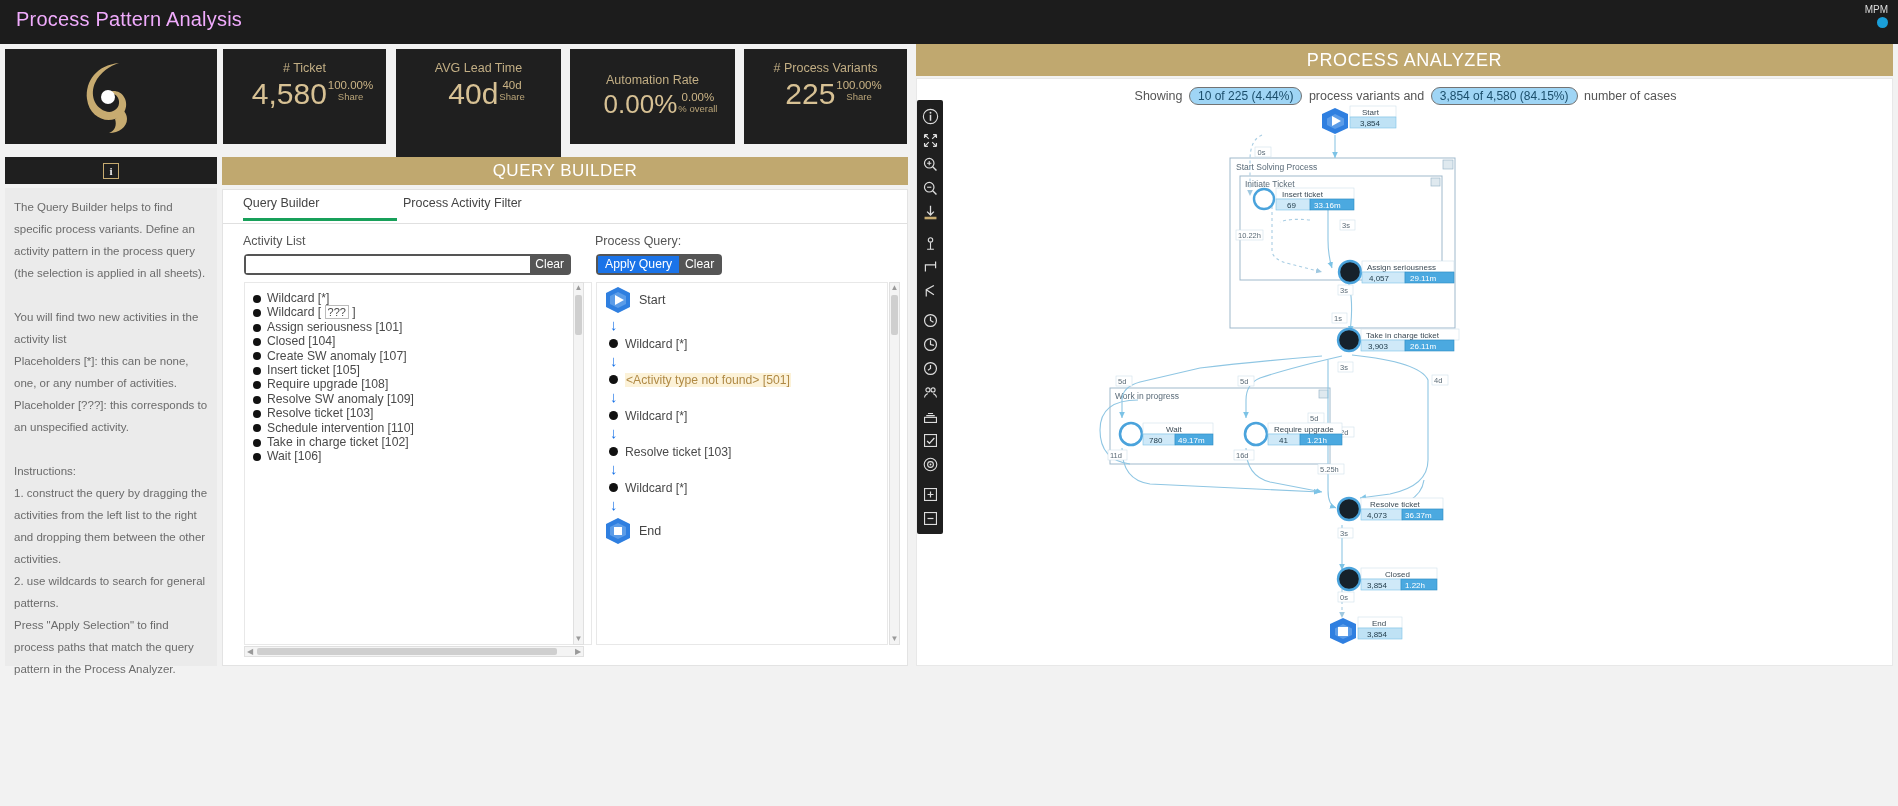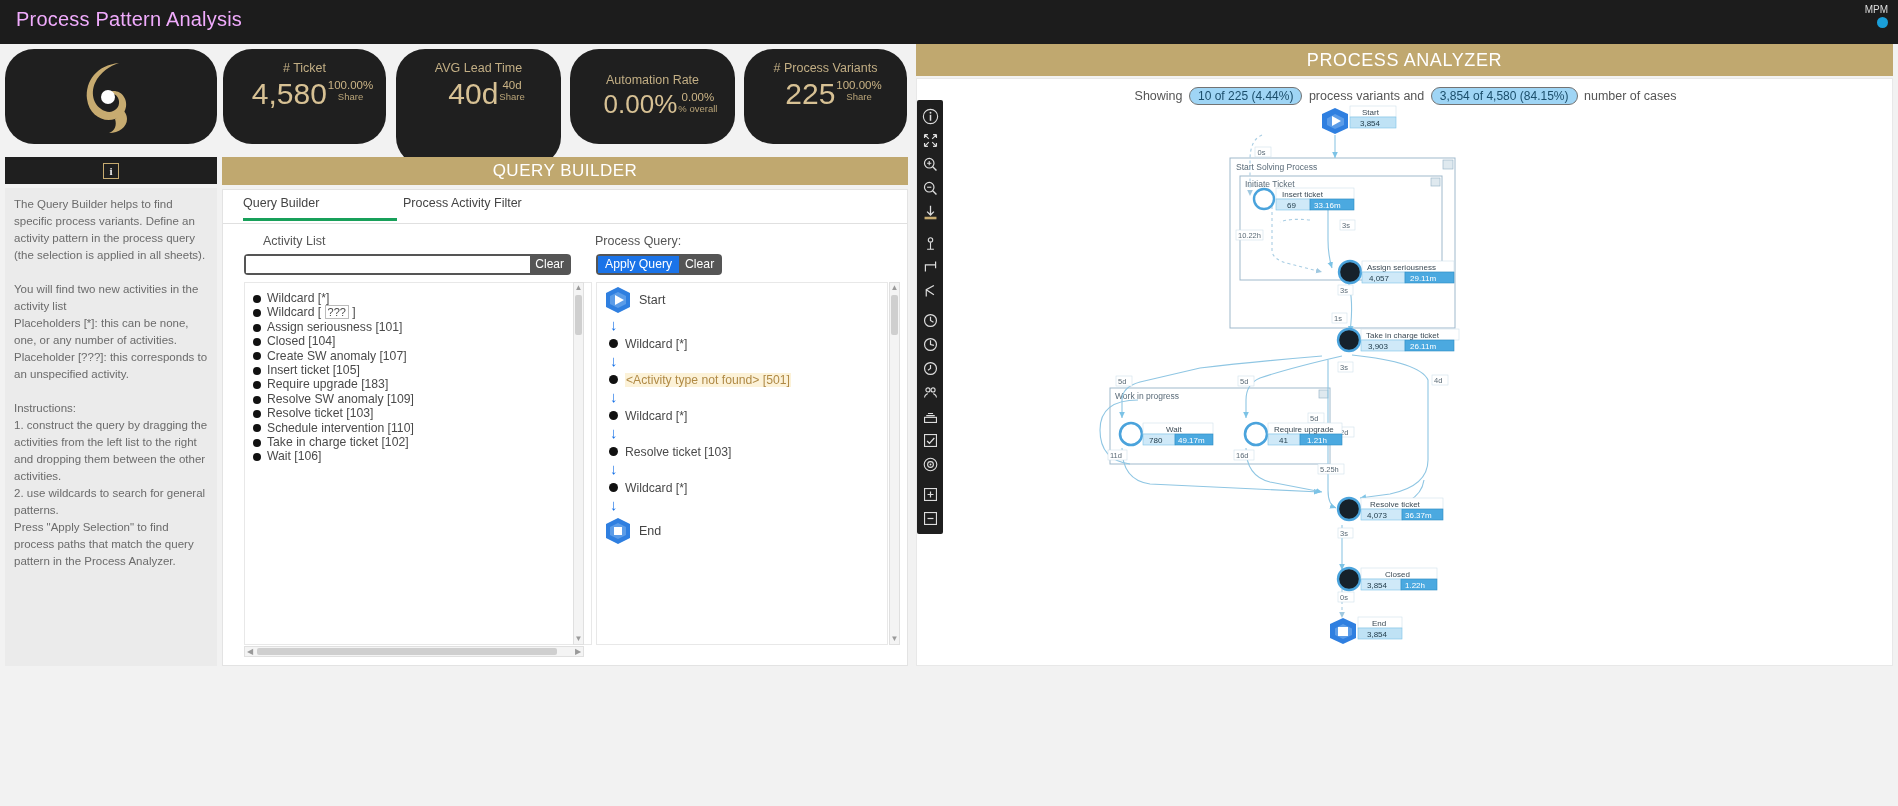--- a/index.html
+++ b/index.html
@@ -22,21 +22,21 @@
   }
   #mpm-logo {
     position:absolute; right:10px; top:4px;
     text-align:right; color:#ddd; font-size:10px; line-height:11px;
   }
   #mpm-logo .dot {
     display:block; width:11px; height:11px; border-radius:50%;
     background:#1a9fd9; margin:2px 0 0 auto;
   }
   
-  .card { position:absolute; background:#1f1f1f;border-radius:29px; }
+  .card { position:absolute; background:#1f1f1f; }
   #logo-card { left:5px; top:49px; width:212px; height:95px; }
   #logo-glyph {
     position:absolute; left:50%; top:50%;
     transform:translate(-50%,-50%);
     width:60px; height:72px;
   }
   .kpi { color:#c7ab70; text-align:center; }
   .kpi .title { font-size:12.5px; padding-top:12px; color:#c2ae84; }
   .kpi .valrow {
     display:flex; align-items:flex-start; justify-content:center;
@@ -58,21 +58,21 @@
     background:#1f1f1f;
   }
   #info-badge {
     position:absolute; left:50%; top:50%; transform:translate(-50%,-50%);
     width:16px; height:16px; border:1px solid #c7ab70; color:#eee;
     font-size:11px; font-weight:bold; text-align:center; line-height:14px;
     font-family:"Liberation Serif", serif;
   }
   #info-body {
     position:absolute; left:5px; top:188px; width:212px; height:478px;
-    background:#ebebeb; color:#6b6b6b; font-size:11.5px; line-height:17px;
+    background:#ebebeb; color:#6b6b6b; font-size:11.5px; line-height:22px;
     padding:8px 8px 8px 9px; white-space:pre-wrap;
   }
   
   #qb-head {
     position:absolute; left:222px; top:157px; width:686px; height:28px;
     background:#c0a86f; color:#fff; font-size:17px; text-align:center;
     line-height:28px; letter-spacing:.5px;
   }
   #qb-panel {
     position:absolute; left:222px; top:189px; width:686px; height:477px;
@@ -82,21 +82,21 @@
   .tab {
     position:absolute; top:6px; font-size:12.5px; color:#444;
     padding-bottom:8px; cursor:pointer;
   }
   .tab.active { border-bottom:3px solid #18a05a; }
   #tab0 { left:20px; width:154px; }
   #tab1 { left:180px; }
   .section-label {
     position:absolute; font-size:12.5px; color:#555;
   }
-  #lbl-activity { left:20px; top:44px;margin-left:20px; }
+  #lbl-activity { left:20px; top:44px; }
   #lbl-query { left:372px; top:44px; }
   
   #searchwrap {
     position:absolute; left:21px; top:64px; width:327px; height:21px;
     background:#555; border-radius:4px; padding:2px;
     display:flex; align-items:stretch;
   }
   #searchwrap input {
     flex:1; border:none; outline:none; background:#fff;
     font-size:12px; padding:0 4px; font-family:"Liberation Sans", sans-serif;
@@ -306,21 +306,21 @@
   </div>
 
   <div id="actlist">
     <ul>
         <li><span class="bullet"></span><span>Wildcard [*]</span></li>
         <li><span class="bullet"></span><span>Wildcard [ <span class="wc">???</span> ]</span></li>
         <li><span class="bullet"></span><span>Assign seriousness [101]</span></li>
         <li><span class="bullet"></span><span>Closed [104]</span></li>
         <li><span class="bullet"></span><span>Create SW anomaly [107]</span></li>
         <li><span class="bullet"></span><span>Insert ticket [105]</span></li>
-        <li><span class="bullet"></span><span>Require upgrade [183]</span></li>
+        <li><span class="bullet"></span><span>Require upgrade [108]</span></li>
         <li><span class="bullet"></span><span>Resolve SW anomaly [109]</span></li>
         <li><span class="bullet"></span><span>Resolve ticket [103]</span></li>
         <li><span class="bullet"></span><span>Schedule intervention [110]</span></li>
         <li><span class="bullet"></span><span>Take in charge ticket [102]</span></li>
         <li><span class="bullet"></span><span>Wait [106]</span></li>
       </ul>
   </div>
   <div class="vscroll" id="actlist-scroll">
     <div class="arw" style="top:0">▲</div>
     <div class="thumb" style="top:12px;height:40px"></div>

